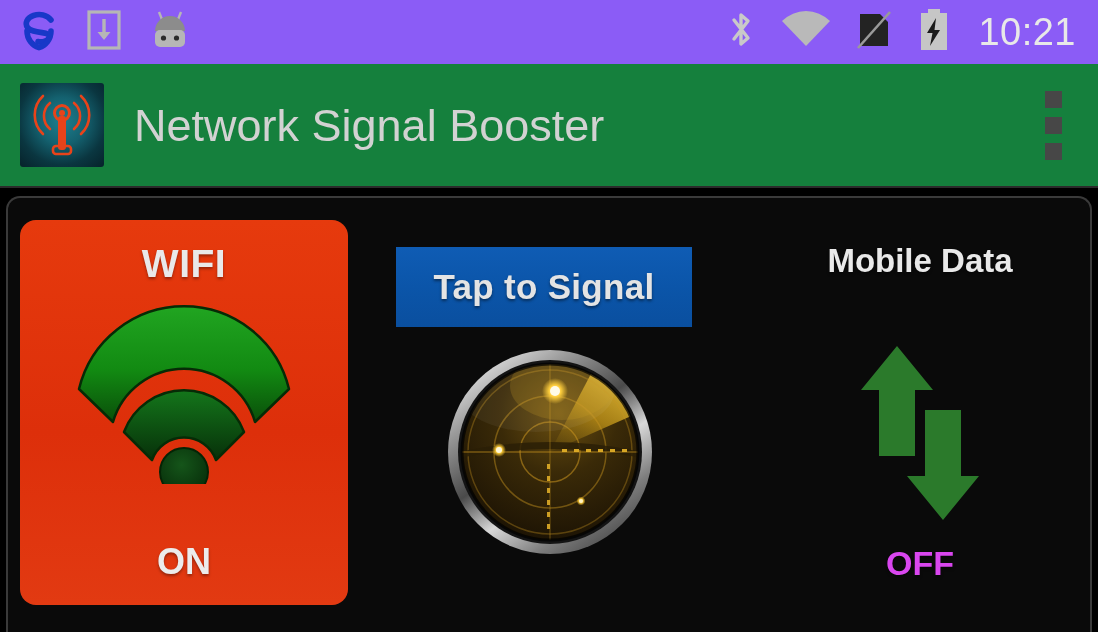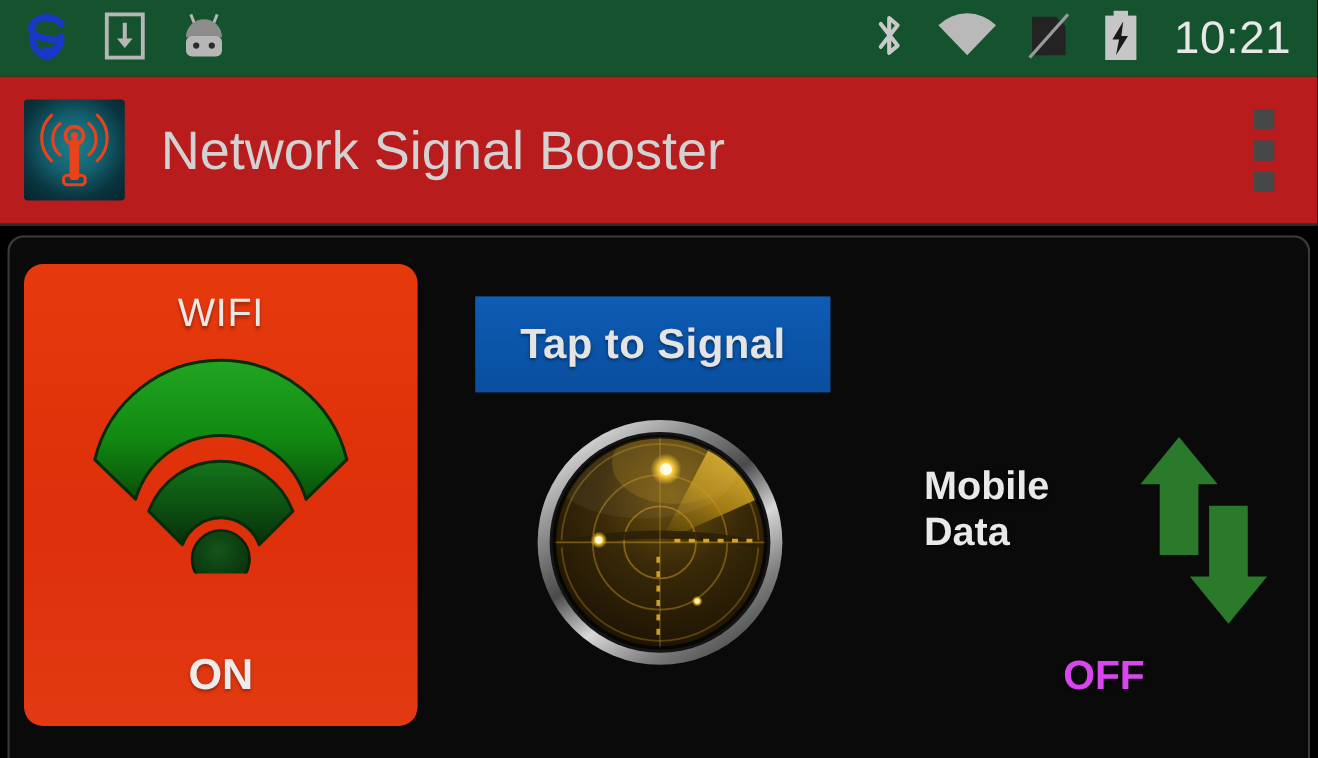--- a/index.html
+++ b/index.html
@@ -6,40 +6,40 @@
   html,body { background:#000; }
   body {
     width:1098px; height:632px;
     font-family:"Liberation Sans", sans-serif;
     overflow:hidden; position:relative;
   }
 
   
   .statusbar {
     position:absolute; left:0; top:0; width:1098px; height:64px;
-    background:#14532d;
+    background:#8b5cf6;
     display:flex; align-items:center;
   }
   .sb-left { display:flex; align-items:center; gap:26px; padding-left:18px; }
   .sb-right {
     margin-left:auto; display:flex; align-items:center; gap:22px;
     padding-right:22px;
   }
   .sb-clock {
     color:#e8e8e8; font-size:38px; letter-spacing:0.5px;
     line-height:1; padding-left:4px; font-weight:400;
   }
 
   
   .ico { display:block; }
 
   
   .actionbar {
     position:absolute; left:0; top:64px; width:1098px; height:124px;
-    background:#b91c1c;
+    background:#15803d;
     display:flex; align-items:center;
     border-bottom:2px solid #2c2c2c;
     justify-content:flex-end;
   }
   .app-icon {
     width:84px; height:84px; margin-left:20px; flex:0 0 auto;
     border-radius:3px;
     background:radial-gradient(circle at 50% 45%, #1d7f8f 0%, #14616f 38%, #0a3640 70%, #06222a 100%);
     position:relative; overflow:hidden;
   }
@@ -69,21 +69,21 @@
   
   .wifi-card {
     position:absolute; left:12px; top:22px;
     width:328px; height:385px;
     background:linear-gradient(180deg,#e63a0d 0%,#dd2f0a 55%,#e23a12 100%);
     border-radius:16px;
     cursor:pointer;
     display:flex; flex-direction:column; align-items:center;
   }
   .wifi-label {
-    color:#e9e9e9; font-size:33px; font-weight:normal;
+    color:#e9e9e9; font-size:39px; font-weight:bold;
     margin-top:22px; letter-spacing:0.5px;
     text-shadow:0 2px 3px rgba(0,0,0,.35);
     text-align:right;
   }
   .wifi-glyph {
     margin-top:18px; width:230px; height:180px;
   }
   .wifi-state {
     color:#ececec; font-size:36px; font-weight:bold;
     position:absolute; bottom:22px; left:0; right:0; text-align:center;
@@ -103,21 +103,21 @@
     text-shadow:0 2px 3px rgba(0,0,0,.45);
   }
   .radar {
     position:absolute; left:436px; top:148px;
     width:212px; height:212px; cursor:pointer;
   }
 
   
   .mdata {
     position:absolute; left:762px; top:22px; width:300px; height:385px;
-    display:flex; align-items:center;
+    display:flex; flex-direction:column; align-items:center;
     cursor:pointer;
   }
   .mdata-label {
     color:#e9e9e9; font-size:33px; font-weight:bold; margin-top:22px;
     text-shadow:0 2px 3px rgba(0,0,0,.4);
   }
   .mdata-glyph { margin-top:58px; width:150px; height:190px; }
   .mdata-state {
     color:#d946ef; font-size:34px; font-weight:bold;
     position:absolute; bottom:22px; left:0; right:0; text-align:center;

